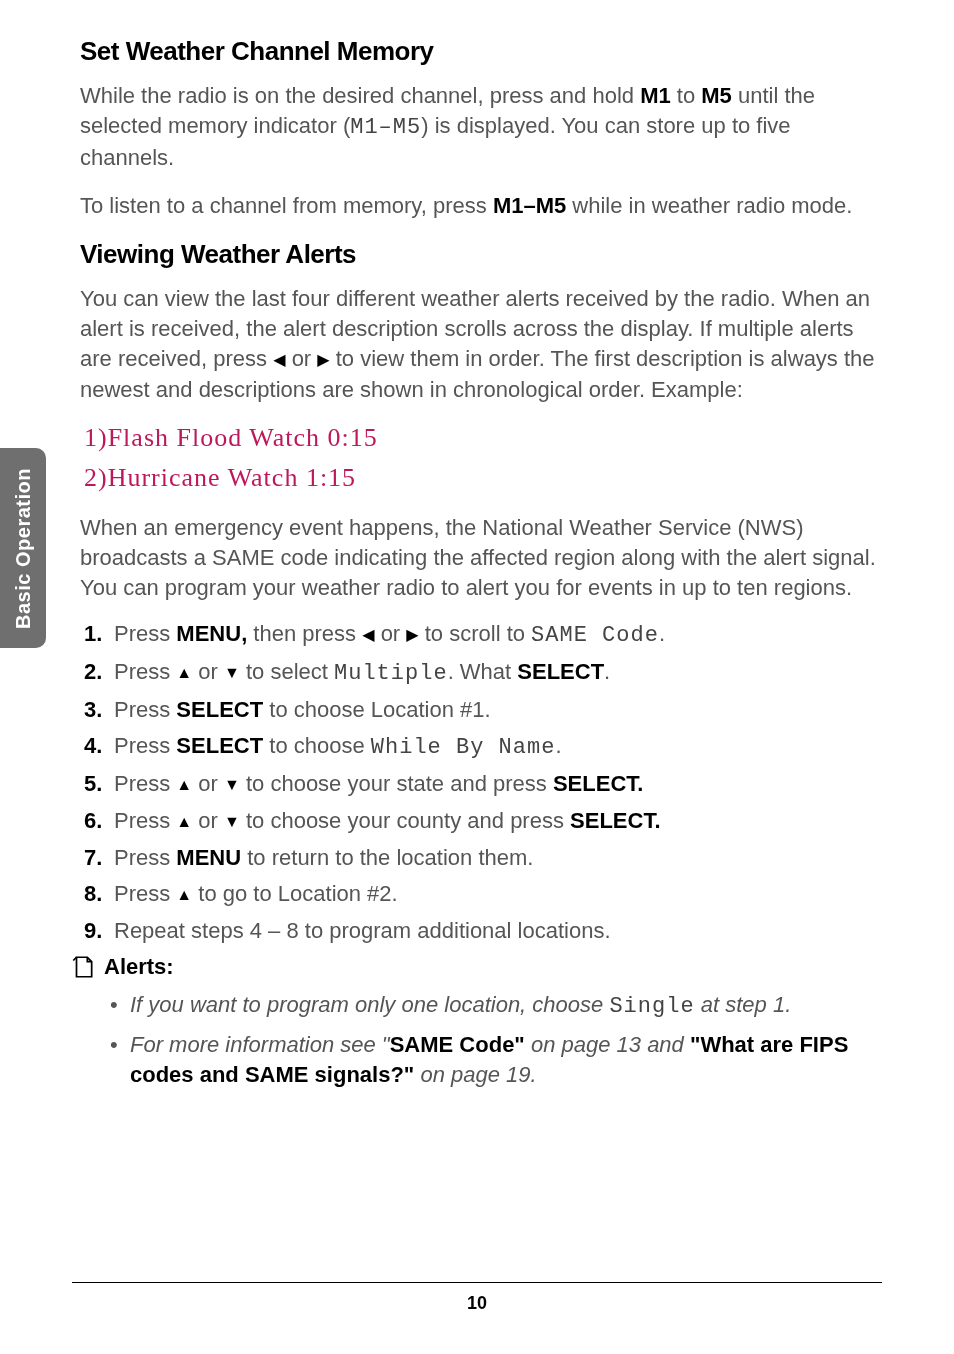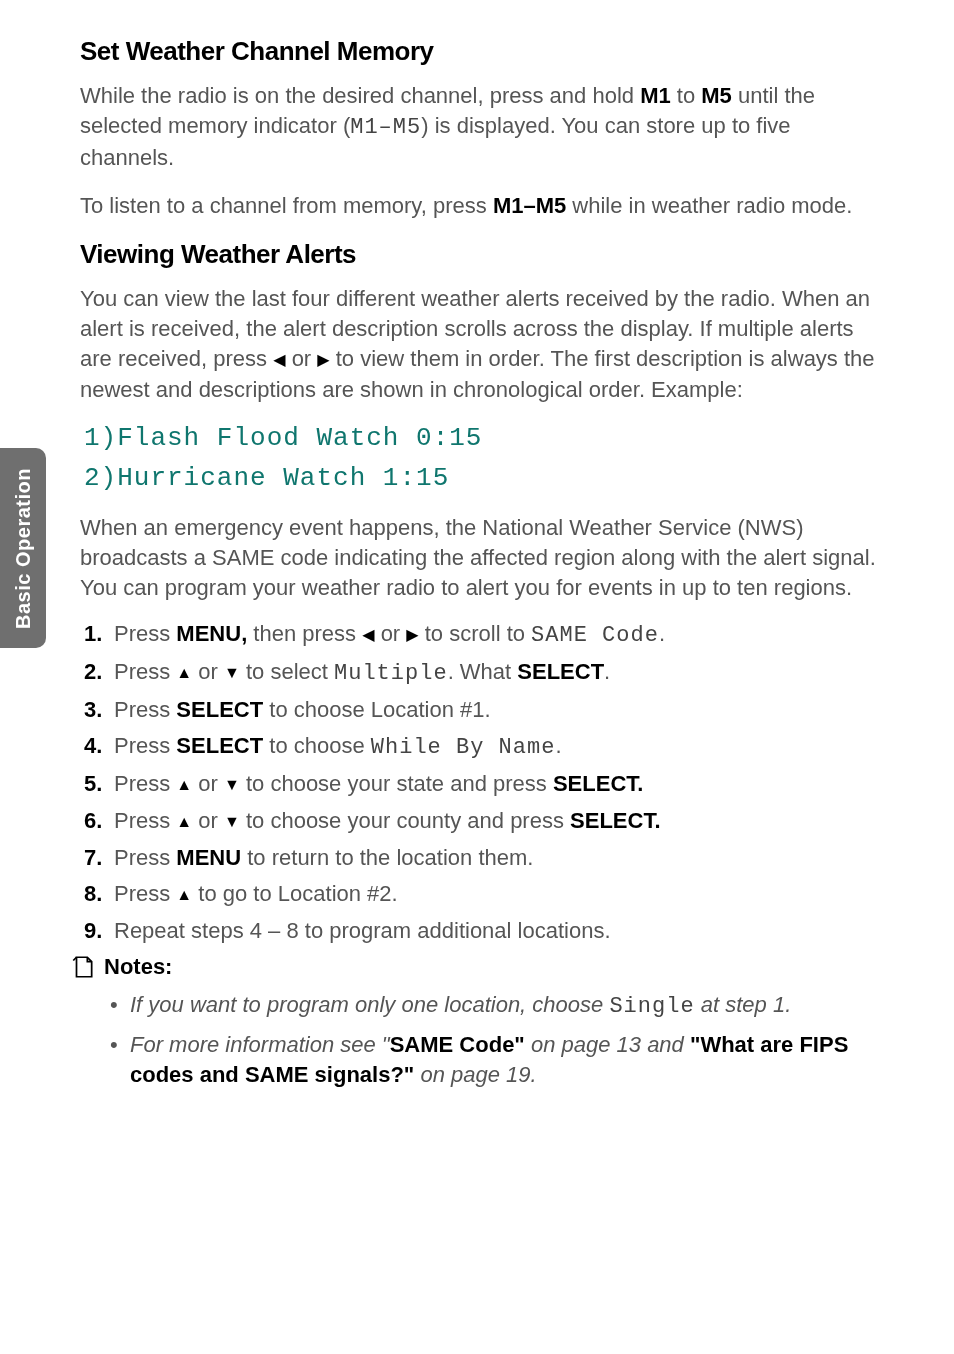--- a/index.html
+++ b/index.html
@@ -4,21 +4,21 @@
 <style>
   * { box-sizing: border-box; margin: 0; padding: 0; }
   html, body { width: 954px; height: 1354px; background: #fff; font-family: "Helvetica Neue", Arial, sans-serif; }
   .page { position: relative; width: 954px; height: 1354px; padding: 30px 70px 30px 80px; }
   .side-tab { position: absolute; left: 0; top: 448px; width: 46px; height: 200px; background: #6f6f6f; border-top-right-radius: 10px; border-bottom-right-radius: 10px; display: flex; align-items: center; justify-content: center; }
   .side-tab span { color: #fff; font-weight: 700; font-size: 20px; transform: rotate(-90deg); white-space: nowrap; letter-spacing: 0.5px; font-family: Arial, sans-serif; }
   h2.section { font-family: Arial, sans-serif; font-weight: 700; font-size: 26px; color: #000; margin-top: 6px; margin-bottom: 14px; letter-spacing: -0.5px; font-stretch: condensed; }
   p.body { font-size: 22px; line-height: 30px; color: #555; font-weight: 300; margin-bottom: 18px; }
   .b { font-weight: 700; color: #000; }
   .lcd { font-family: "Courier New", monospace; font-weight: 400; letter-spacing: 1px; color: #444; }
-  .lcd-block { font-family: Liberation Mono, monospace; font-size: 26px; color: #0f766e; letter-spacing: 1px; margin: 2px 0 10px 4px; font-weight: 400; }
+  .lcd-block { font-family: Liberation Serif, serif; font-size: 26px; color: #be185d; letter-spacing: 1px; margin: 2px 0 10px 4px; font-weight: 400; }
   ol.steps { list-style: none; counter-reset: step; padding-left: 4px; }
   ol.steps li { counter-increment: step; font-size: 22px; line-height: 26px; color: #555; font-weight: 300; margin-bottom: 10px; padding-left: 30px; position: relative; }
   ol.steps li::before { content: counter(step) "."; position: absolute; left: 0; font-weight: 800; color: #000; font-family: Arial, sans-serif; }
   .arrow { display: inline-block; font-size: 16px; vertical-align: 1px; color: #000; }
   .notes-line { display: flex; align-items: center; gap: 8px; margin-top: 8px; margin-bottom: 10px; margin-left: -10px; }
   .notes-icon { width: 26px; height: 26px; position: relative; }
   .notes-icon svg { width: 26px; height: 26px; }
   .notes-label { font-weight: 700; font-size: 22px; color: #000; }
   ul.notes { list-style: none; padding-left: 30px; }
   ul.notes li { font-size: 22px; line-height: 30px; color: #555; font-weight: 300; font-style: italic; position: relative; margin-bottom: 8px; padding-left: 20px; }
@@ -82,26 +82,30 @@
     <li>Repeat steps 4 – 8 to program additional locations.</li>
   </ol>
 
   <div class="notes-line">
     <span class="notes-icon">
       <svg viewBox="0 0 24 24" fill="none" stroke="#000" stroke-width="1.6">
         <path d="M6 3 h10 l4 4 v14 h-14 z M16 3 v4 h4"></path>
         <path d="M3 6 l3 -3"></path>
       </svg>
     </span>
-    <span class="notes-label">Notes:</span>
+    <span class="notes-label">Alerts:</span>
   </div>
 
   <ul class="notes">
     <li>
       <span>If you want to program only one location, choose </span><span class="lcd" style="font-style:normal">Single</span><span> at step 1.</span>
     </li>
     <li>
       <span>For more information see "</span><span class="ref">SAME Code"</span><span> on page 13 and </span><span class="ref">"What are FIPS codes and SAME signals?"</span><span> on page 19.</span>
     </li>
   </ul>
 
+  <div class="footer">
+    <div class="line"></div>
+    <div class="num">10</div>
+  </div>
 
 </div>
 
 </body></html>

